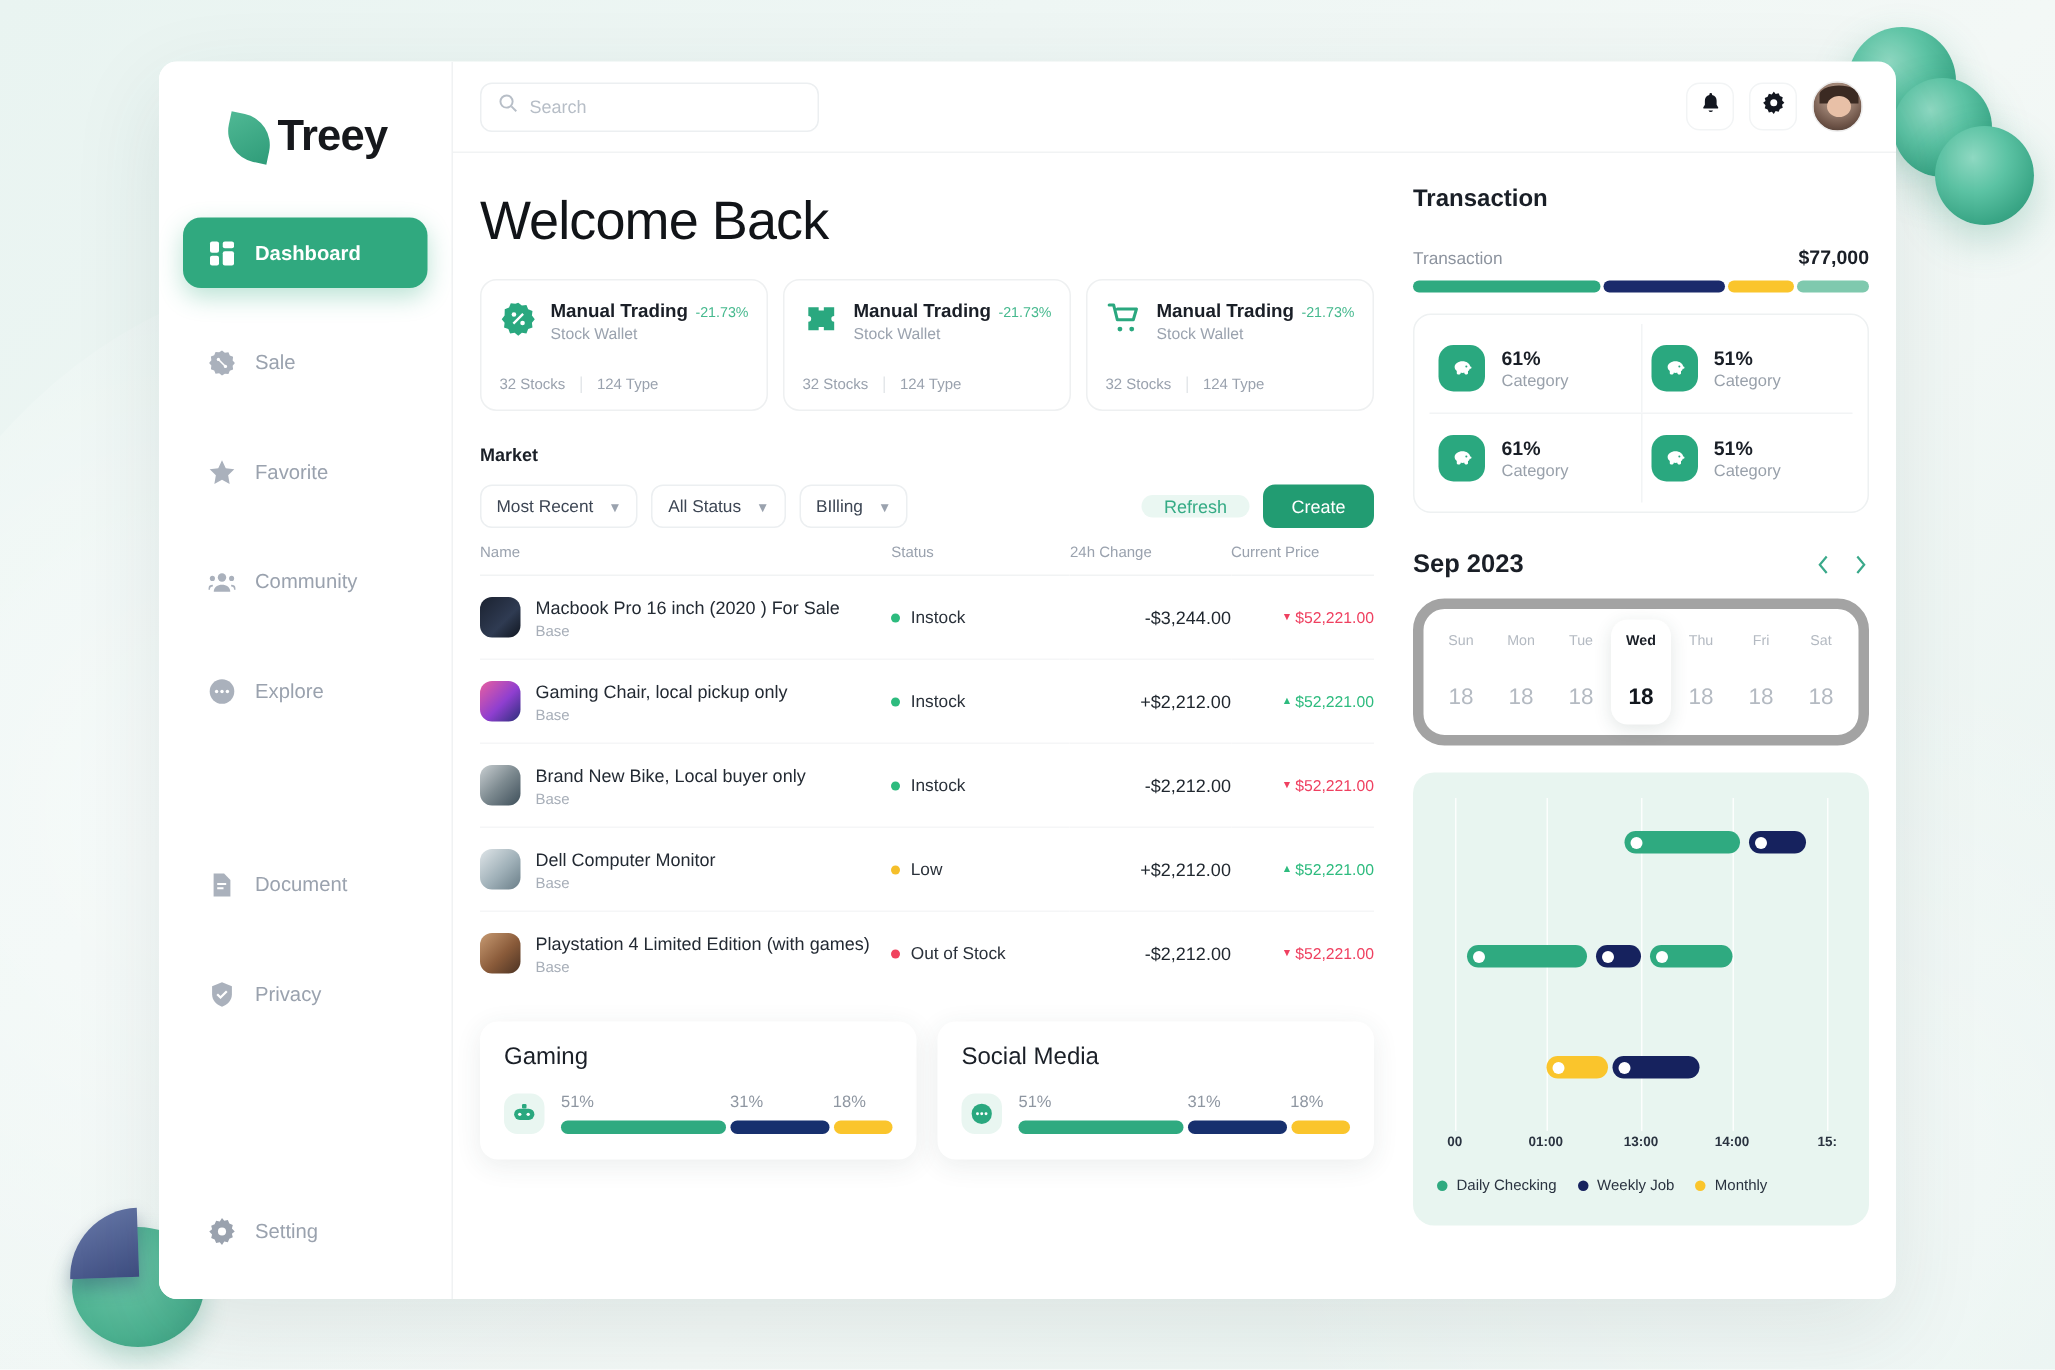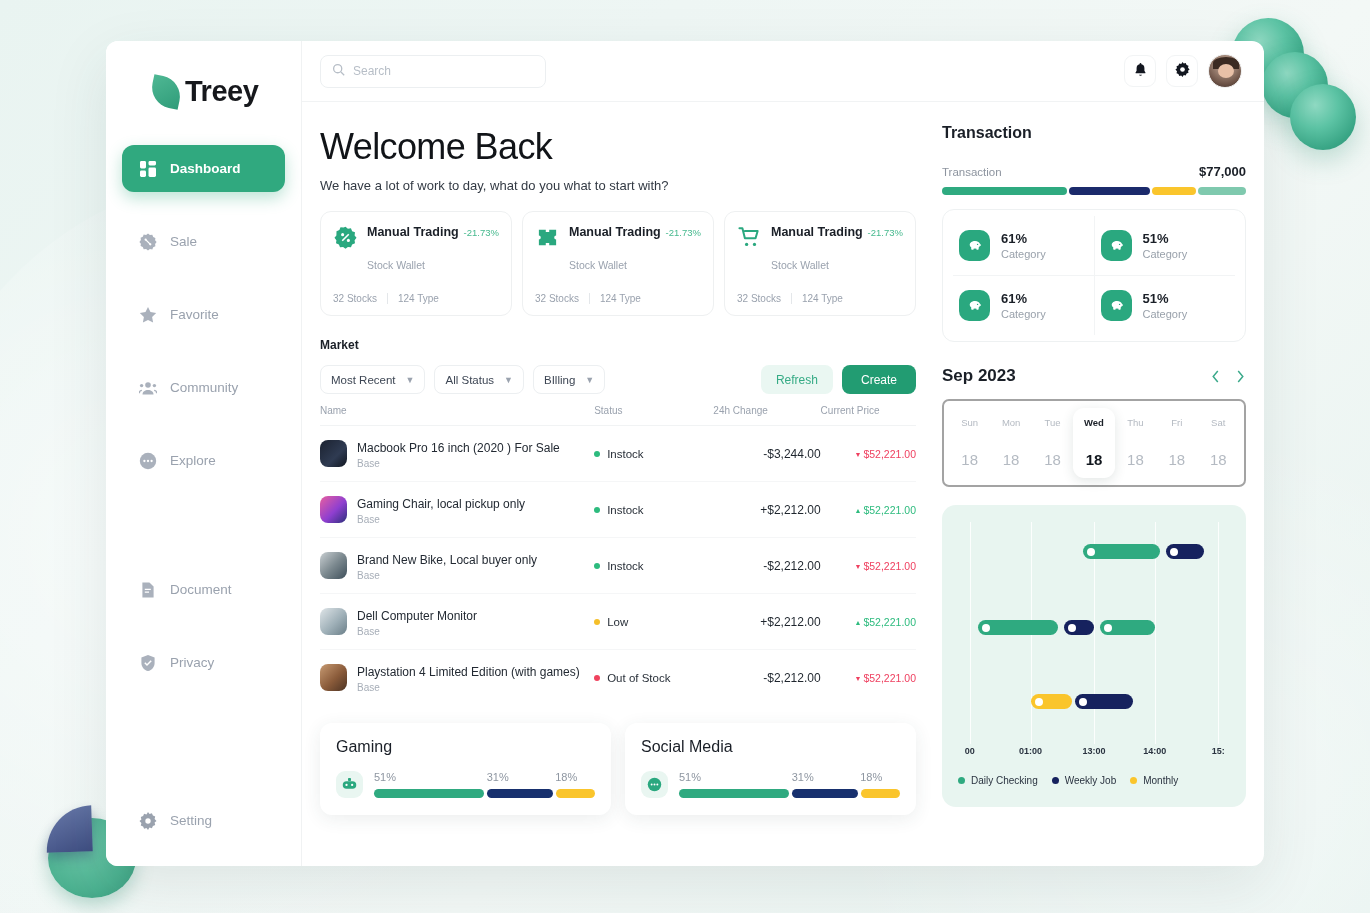--- a/index.html
+++ b/index.html
@@ -143,35 +143,35 @@
     flex: 1; border: 1px solid #eef0f1; border-radius: 11px;
     padding: 13px 12px 11px 12px; background: #fff; min-width: 0;
   }
   .stat-top { display: flex; align-items: flex-start; gap: 10px; }
   .stat-ico { width: 24px; height: 24px; flex: 0 0 24px; display: flex; align-items: center; justify-content: center; }
   .stat-ico svg { width: 23px; height: 23px; }
   .stat-texts { flex: 1; min-width: 0; }
   .stat-title-row { display: flex; align-items: baseline; }
   .stat-title { font-size: 12.5px; font-weight: 700; color: #1a1f27; }
   .stat-pct { margin-left: auto; font-size: 9.5px; color: #46b98e; font-weight: 400; }
-  .stat-sub { font-size: 10.5px; color: #9aa2ae; margin-top: 20px; }
+  .stat-sub { font-size: 10.5px; color: #9aa2ae; margin-top: 3px; }
   .stat-foot { display: flex; align-items: center; gap: 10px; margin-top: 22px; font-size: 10px; color: #9aa2ae; }
   .stat-foot .divider { width: 1px; height: 11px; background: #e4e7ea; }
 
   
   .market-title { font-size: 12px; font-weight: 700; color: #1a1f27; margin-top: 22px; }
   .filters { display: flex; align-items: center; gap: 9px; margin-top: 13px; }
   .chip {
     height: 29px; border: 1px solid #eceff1; border-radius: 8px; background: #fff;
     display: inline-flex; align-items: center; gap: 10px; padding: 0 10px;
     font-size: 11.5px; color: #3d4654; cursor: pointer;
   }
   .chip .cv { color: #9aa2ae; font-size: 9px; }
   .btn-refresh {
-    margin-left: auto; height: 29px; padding: 0 15px; border-radius: 8px;
+    margin-left: auto; height: 15px; padding: 0 15px; border-radius: 8px;
     background: #eaf7f2; color: #35ab85; font-size: 12px; display: inline-flex;
     align-items: center; cursor: pointer; border: 0;
     font-family: "Liberation Sans", sans-serif;
   }
   .btn-create {
     height: 29px; padding: 0 19px; border-radius: 8px; background: #229c72; color: #fff;
     font-size: 12px; display: inline-flex; align-items: center; cursor: pointer; border: 0;
     font-family: "Liberation Sans", sans-serif;
   }
 
@@ -233,21 +233,21 @@
     display: flex; align-items: center; justify-content: center;
   }
   .cat-pct { font-size: 13px; font-weight: 700; color: #1a1f27; }
   .cat-sub { font-size: 11px; color: #99a1ab; margin-top: 2px; }
 
   .cal-head { display: flex; align-items: center; margin-top: 24px; }
   .cal-month { font-size: 17px; font-weight: 700; color: #1a1f27; }
   .cal-navs { margin-left: auto; display: flex; gap: 14px; }
   .cal-nav { cursor: pointer; display: flex; align-items: center; }
   .cal-strip {
-    margin-top: 13px; border: 2px solid #a3a3a3; border-radius: 7px;
+    margin-top: 13px; border: 7px solid #a3a3a3; border-radius: 21px;
     display: flex; padding: 7px 5px; align-items: stretch;
   }
   .cal-day {
     flex: 1; text-align: center; padding: 9px 0 10px 0; border-radius: 11px; cursor: pointer;
   }
   .cal-day .dow { font-size: 9.5px; color: #b4bac2; }
   .cal-day .num { font-size: 15px; color: #b4bac2; margin-top: 23px; }
   .cal-day.today { background: #fff; box-shadow: 0 3px 12px rgba(40,70,65,.13); }
   .cal-day.today .dow { color: #1a1f27; font-weight: 700; font-size: 9.5px; }
   .cal-day.today .num { color: #11161d; font-weight: 700; }
@@ -425,21 +425,20 @@
           </span>
         </div>
         <div class="avatar"></div>
       </div>
     </header>
 
     <div class="content">
 
       <section class="left-col">
         <h1 class="welcome">Welcome Back</h1>
-        <p class="subtitle">We have a lot of work to day, what do you what to start with?</p>
 
         <div class="stat-row">
 
           <div class="stat-card">
             <div class="stat-top">
               <span class="stat-ico">
                 <svg viewBox="0 0 24 24" fill="#2aa87f">
                     <path d="M12 .8l2.5 2 3.2-.4 1.2 3 3 1.2-.4 3.2 2 2.5-2 2.5.4 3.2-3 1.2-1.2 3-3.2-.4-2.5 2-2.5-2-3.2.4-1.2-3-3-1.2.4-3.2-2-2.5 2-2.5L2.6 5.4l3-1.2 1.2-3 3.2.4z"></path>
                     <circle cx="9" cy="9" r="1.6" fill="#fff"></circle>
                     <circle cx="15" cy="15" r="1.6" fill="#fff"></circle>

